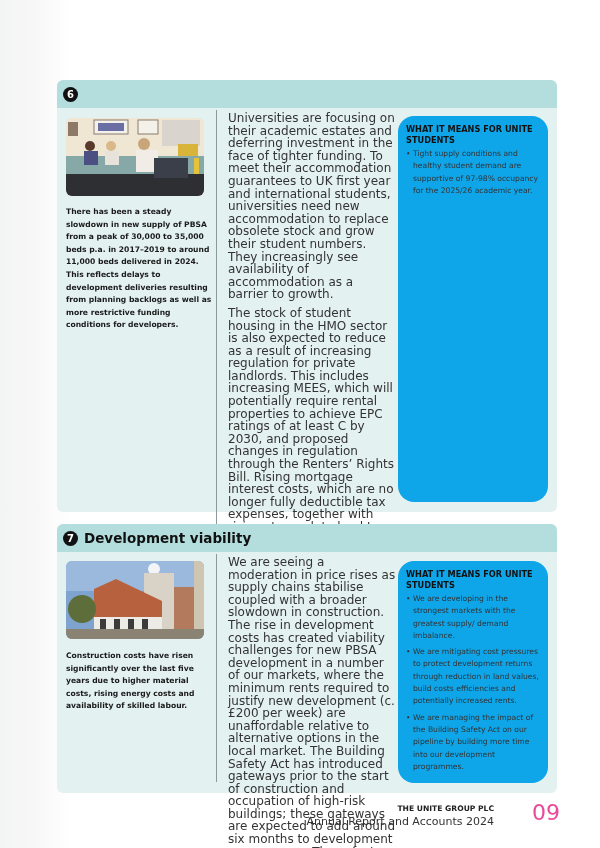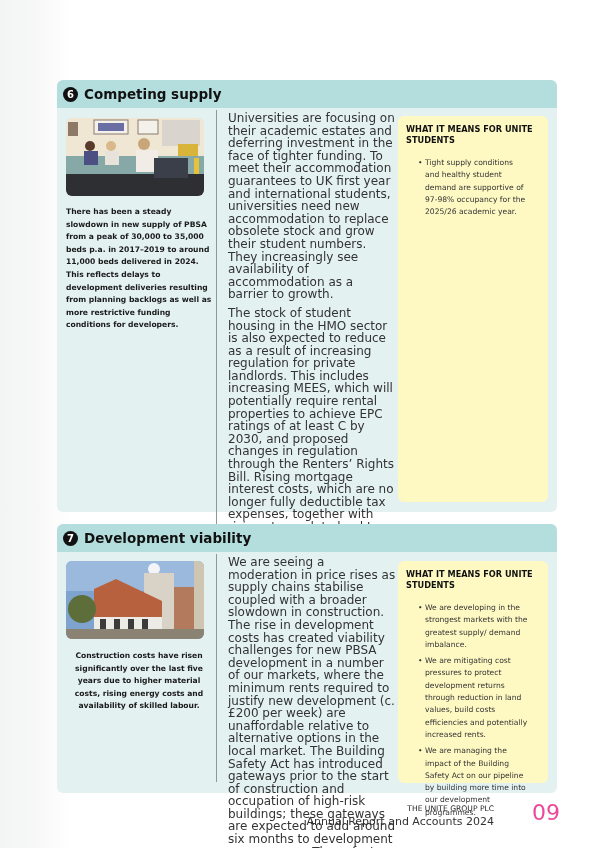--- a/index.html
+++ b/index.html
@@ -29,41 +29,40 @@
     position:absolute; left:9px; width:146px;
     font-size:7.6px; line-height:12.6px; font-weight:bold; color:#1a1a1a;
   }
   .divider { position:absolute; left:159px; width:1px; background:#8a9a9a; }
   .body-text {
     position:absolute; left:171px; width:168px;
     font-size:12px; line-height:12.6px; color:#333;
   }
   .body-text p { margin:0 0 6px 0; }
   .callout {
-    position:absolute; left:341px; width:150px; background:#fef9c3; border-radius:6px;
+    position:absolute; left:341px; width:150px; background:#0ea5e9; border-radius:16px;
     padding:8px 8px 8px 8px; box-sizing:border-box;
   }
   .callout h3 { margin:0 0 3px 0; font-size:8.2px; line-height:10.5px; font-weight:bold; color:#111; }
-  .callout ul { list-style:none; margin:12px; padding:0; }
+  .callout ul { list-style:none; margin:0; padding:0; }
   .callout li {
     position:relative; padding-left:7px; margin-bottom:4px;
     font-size:7.6px; line-height:12.3px; color:#333;
   }
   .callout li::before { content:"•"; position:absolute; left:0; top:0; }
-  .footer-co { position:absolute; right:106px; top:804px; font-size:7.6px; font-weight:normal; color:#222; text-align:right; }
+  .footer-co { position:absolute; right:106px; top:804px; font-size:7.6px; font-weight:bold; color:#222; text-align:right; }
   .footer-rep { position:absolute; right:106px; top:815px; font-size:11px; color:#333; text-align:center; }
   .page-num { position:absolute; left:532px; top:800px; font-size:22px; color:#ec4899; }
 </style>
 </head>
 <body>
 
 <div class="section" style="top:80px; height:432px;">
   <div class="sec-header">
     <div class="num">6</div>
-    <div class="sec-title">Competing supply</div>
   </div>
   <div class="sec-body">
     <div class="photo" style="top:10px; height:78px;">
       <svg width="138" height="78" viewBox="0 0 138 78">
         <rect width="138" height="78" fill="#e9dcc4"></rect>
         <rect x="0" y="0" width="138" height="40" fill="#efe6d4"></rect>
         <rect x="2" y="4" width="10" height="14" fill="#8c7a66"></rect>
         <rect x="28" y="2" width="34" height="14" fill="#f4f0ea" stroke="#8a7d6c" stroke-width="1"></rect>
         <rect x="32" y="5" width="26" height="8" fill="#6a6fa3"></rect>
         <rect x="72" y="2" width="20" height="14" fill="#f4f0ea" stroke="#8a7d6c" stroke-width="1"></rect>
@@ -113,21 +112,21 @@
         <polygon points="28,28 50,18 96,40 96,68 28,68" fill="#b8613f"></polygon>
         <rect x="28" y="56" width="68" height="12" fill="#ecebe6"></rect>
         <rect x="34" y="58" width="6" height="10" fill="#3b3b3b"></rect>
         <rect x="48" y="58" width="6" height="10" fill="#3b3b3b"></rect>
         <rect x="62" y="58" width="6" height="10" fill="#3b3b3b"></rect>
         <rect x="76" y="58" width="6" height="10" fill="#3b3b3b"></rect>
         <circle cx="16" cy="48" r="14" fill="#5d6e3a"></circle>
         <rect x="0" y="68" width="138" height="10" fill="#8a8374"></rect>
       </svg>
     </div>
-    <div class="lead" style="top:98px;text-align:center;">Construction costs have risen significantly over the last five years due to higher material costs, rising energy costs and availability of skilled labour.</div>
+    <div class="lead" style="top:98px;">Construction costs have risen significantly over the last five years due to higher material costs, rising energy costs and availability of skilled labour.</div>
     <div class="divider" style="top:2px; height:228px;"></div>
     <div class="body-text" style="top:4px;">
       <p>We are seeing a moderation in price rises as supply chains stabilise coupled with a broader slowdown in construction. The rise in development costs has created viability challenges for new PBSA development in a number of our markets, where the minimum rents required to justify new development (c.£200 per week) are unaffordable relative to alternative options in the local market. The Building Safety Act has introduced gateways prior to the start of construction and occupation of high-risk buildings; these gateways are expected to add around six months to development programmes. These factors are contributing to lower volumes of new supply and a reduction in land values.</p>
     </div>
     <div class="callout" style="top:9px; height:222px;">
       <h3>WHAT IT MEANS FOR UNITE STUDENTS</h3>
       <ul>
         <li>We are developing in the strongest markets with the greatest supply/ demand imbalance.</li>
         <li>We are mitigating cost pressures to protect development returns through reduction in land values, build costs efficiencies and potentially increased rents.</li>
         <li>We are managing the impact of the Building Safety Act on our pipeline by building more time into our development programmes.</li>

